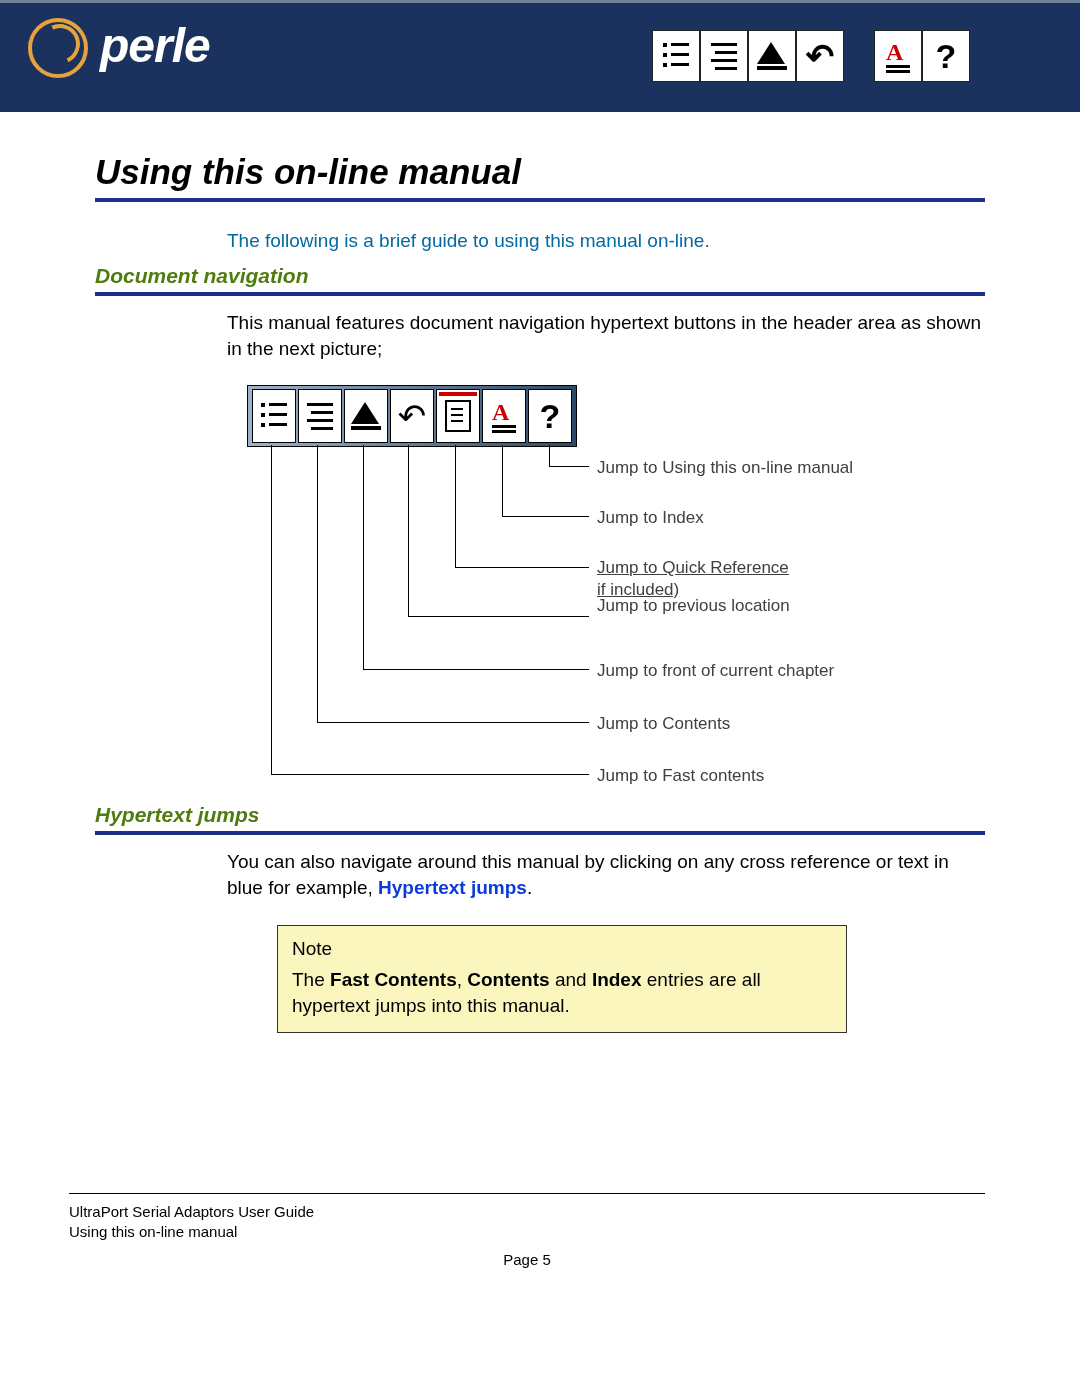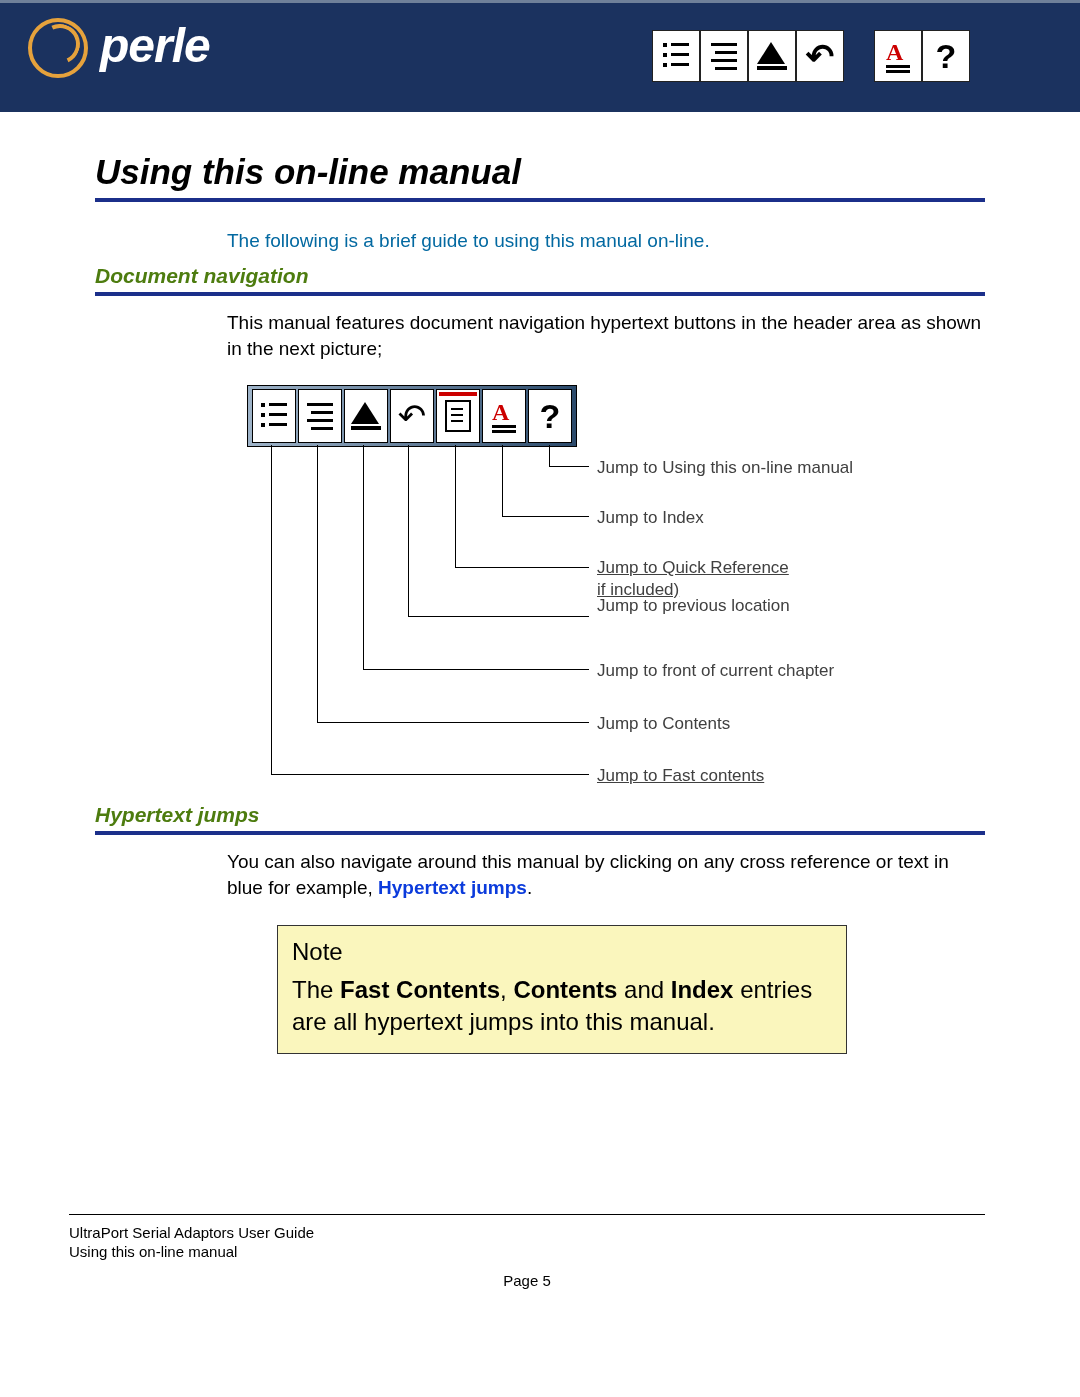--- a/index.html
+++ b/index.html
@@ -18,21 +18,21 @@
   .intro { margin-left: 132px; font-size: 19px; color: #0369a1; margin-bottom: 12px; }
   h2 { font-style: italic; font-weight: bold; font-size: 21px; color: #4d7c0f; border-bottom: 4px solid #1b2f8a; padding-bottom: 4px; margin-top: 8px; margin-bottom: 14px; }
   .body-text { margin-left: 132px; font-size: 19px; line-height: 1.35; color: #000; }
   .diagram-wrap { margin-top: 24px; margin-left: 132px; position: relative; height: 410px; }
   .toolbar-img { position: absolute; left: 20px; top: 0; display: flex; background: linear-gradient(to right, #9fb4c9, #2b4a6b); padding: 3px; border: 1px solid #000; }
   .tbtn { width: 44px; height: 54px; background: #fff; border: 1px solid #000; display: flex; align-items: center; justify-content: center; font-size: 24px; margin: 0 1px; position: relative; }
   .tbtn .red-bar { position: absolute; top: 2px; left: 2px; right: 2px; height: 4px; background: #c00; }
   .callout-line { position: absolute; border-left: 1px solid #000; border-bottom: 1px solid #000; }
   .callout-text { position: absolute; font-size: 17px; color: #404040; line-height: 1.25; }
   .hypertext-link { color: #0b3bdc; font-weight: bold; }
-  .note-box { margin-left: 182px; margin-top: 24px; width: 570px; background: #faf6bd; border: 1px solid #333; padding: 10px 14px 14px 14px; font-size: 24px; line-height: 1.35; }
+  .note-box { margin-left: 182px; margin-top: 24px; width: 570px; background: #faf6bd; border: 1px solid #333; padding: 10px 14px 14px 14px; font-size: 19px; line-height: 1.35; }
   .note-box .note-title { margin-bottom: 6px; }
   .footer { margin-top: 160px; border-top: 1px solid #000; padding: 8px 0 0 0; margin-left: 69px; margin-right: 95px; }
   .footer-left { font-size: 15px; line-height: 1.3; }
   .footer-center { text-align: center; font-size: 15px; margin-top: 10px; padding-bottom: 30px; }
   .icon-list::before { content: ""; display: block; width: 26px; height: 30px; background:
     linear-gradient(#000,#000) 0 2px/4px 4px no-repeat,
     linear-gradient(#000,#000) 8px 2px/18px 3px no-repeat,
     linear-gradient(#000,#000) 0 12px/4px 4px no-repeat,
     linear-gradient(#000,#000) 8px 12px/18px 3px no-repeat,
     linear-gradient(#000,#000) 0 22px/4px 4px no-repeat,
@@ -150,21 +150,21 @@
     <div class="callout-line" style="left:181px; top:60px; width:181px; height:172px;"></div>
     <div class="callout-text" style="left:370px; top:210px;">Jump to previous location</div>
 
     <div class="callout-line" style="left:136px; top:60px; width:226px; height:225px;"></div>
     <div class="callout-text" style="left:370px; top:275px;">Jump to front of current chapter</div>
 
     <div class="callout-line" style="left:90px; top:60px; width:272px; height:278px;"></div>
     <div class="callout-text" style="left:370px; top:328px;">Jump to Contents</div>
 
     <div class="callout-line" style="left:44px; top:60px; width:318px; height:330px;"></div>
-    <div class="callout-text" style="left:370px; top:380px;text-decoration:underline;">Jump to Fast contents</div>
+    <div class="callout-text" style="left:370px; top:380px;">Jump to Fast contents</div>
   </div>
 
   <h2>Hypertext jumps</h2>
   <p class="body-text">
     <span>You can also navigate around this manual by clicking on any cross reference or text in blue for example, </span><span class="hypertext-link">Hypertext jumps</span><span>.</span>
   </p>
 
   <div class="note-box">
     <div class="note-title">Note</div>
     <div>

